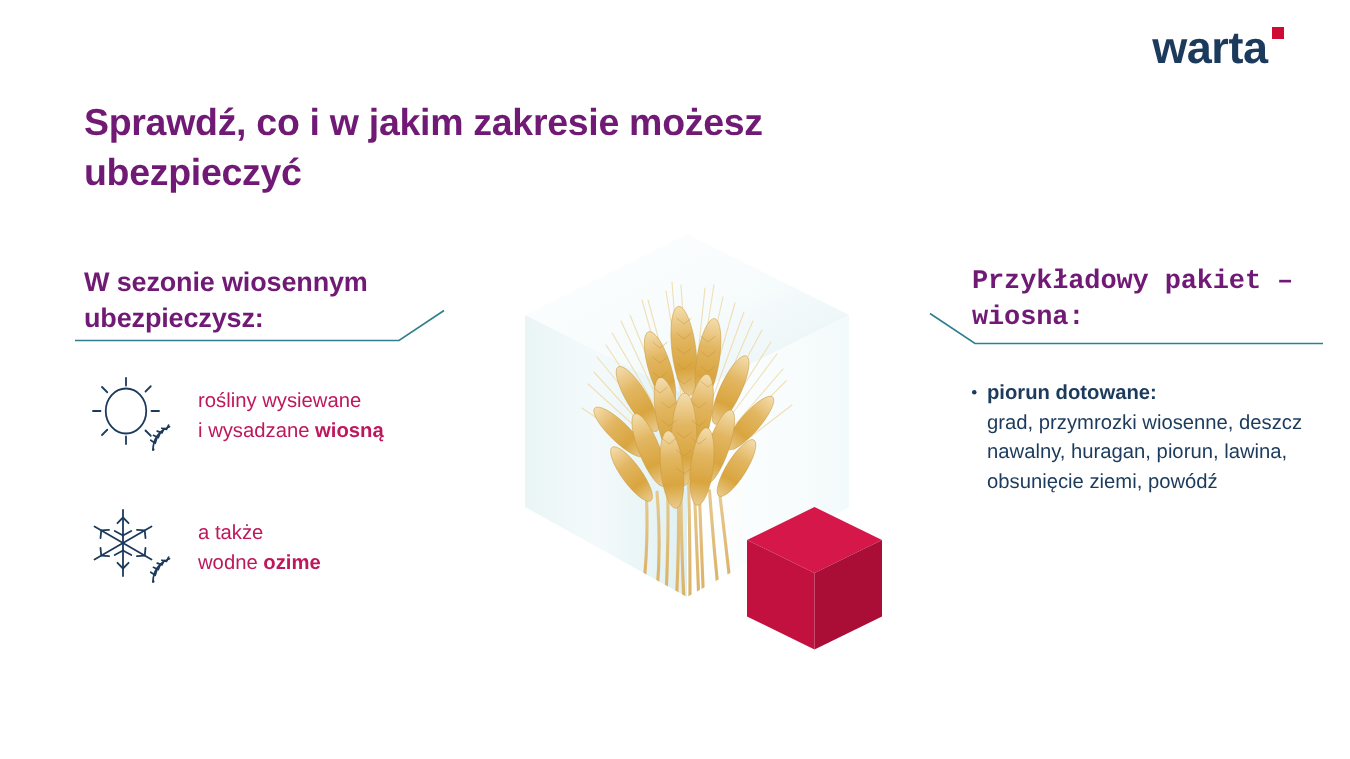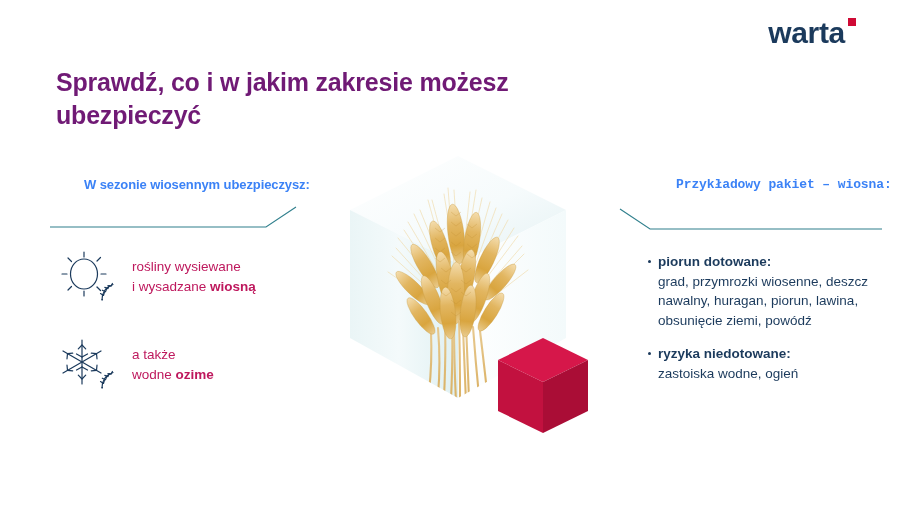--- a/index.html
+++ b/index.html
@@ -48,26 +48,25 @@
     font-size: 25px;
     font-weight: bold;
     line-height: 1.32;
     color: #701a75;
     letter-spacing: -0.2px;
   }
 
   
   .side-heading {
     position: absolute;
-    font-size: 13px;
+    font-size: 18px;
     font-weight: bold;
     line-height: 1.35;
-    color: #3b82f6;
+    color: #701a75;
     letter-spacing: -0.1px;
-    margin-left: 28px;
   }
   .heading-left { left: 56px; top: 176px; width: 240px; }
   .heading-right { left: 648px; top: 176px; width: 230px; font-family: Liberation Mono, monospace; }
 
   
   .rule {
     position: absolute;
     height: 24px;
   }
   .rule-left  { left: 50px;  top: 206px; width: 246px; }
@@ -226,25 +225,20 @@
       <span>a także</span><br>
       <span>wodne </span><b>ozime</b>
     </span>
   </div>
 
   <div class="bullets">
     <div class="bullet">
       <span class="bullet-dot"></span>
       <span class="bullet-title">piorun dotowane:</span>
       <span class="bullet-body">grad, przymrozki wiosenne, deszcz nawalny, huragan, piorun, lawina, obsunięcie ziemi, powódź</span>
-    </div>
-    <div class="bullet">
-      <span class="bullet-dot"></span>
-      <span class="bullet-title">ryzyka niedotowane:</span>
-      <span class="bullet-body">zastoiska wodne, ogień</span>
     </div>
   </div>
 
   <div class="illustration">
     <svg viewBox="0 0 340 300">
       <defs>
         <linearGradient id="topFace" x1="0" y1="0" x2="1" y2="1">
           <stop offset="0%" stop-color="#ffffff"></stop>
           <stop offset="55%" stop-color="#f6fbfc"></stop>
           <stop offset="100%" stop-color="#e4f1f3"></stop>

